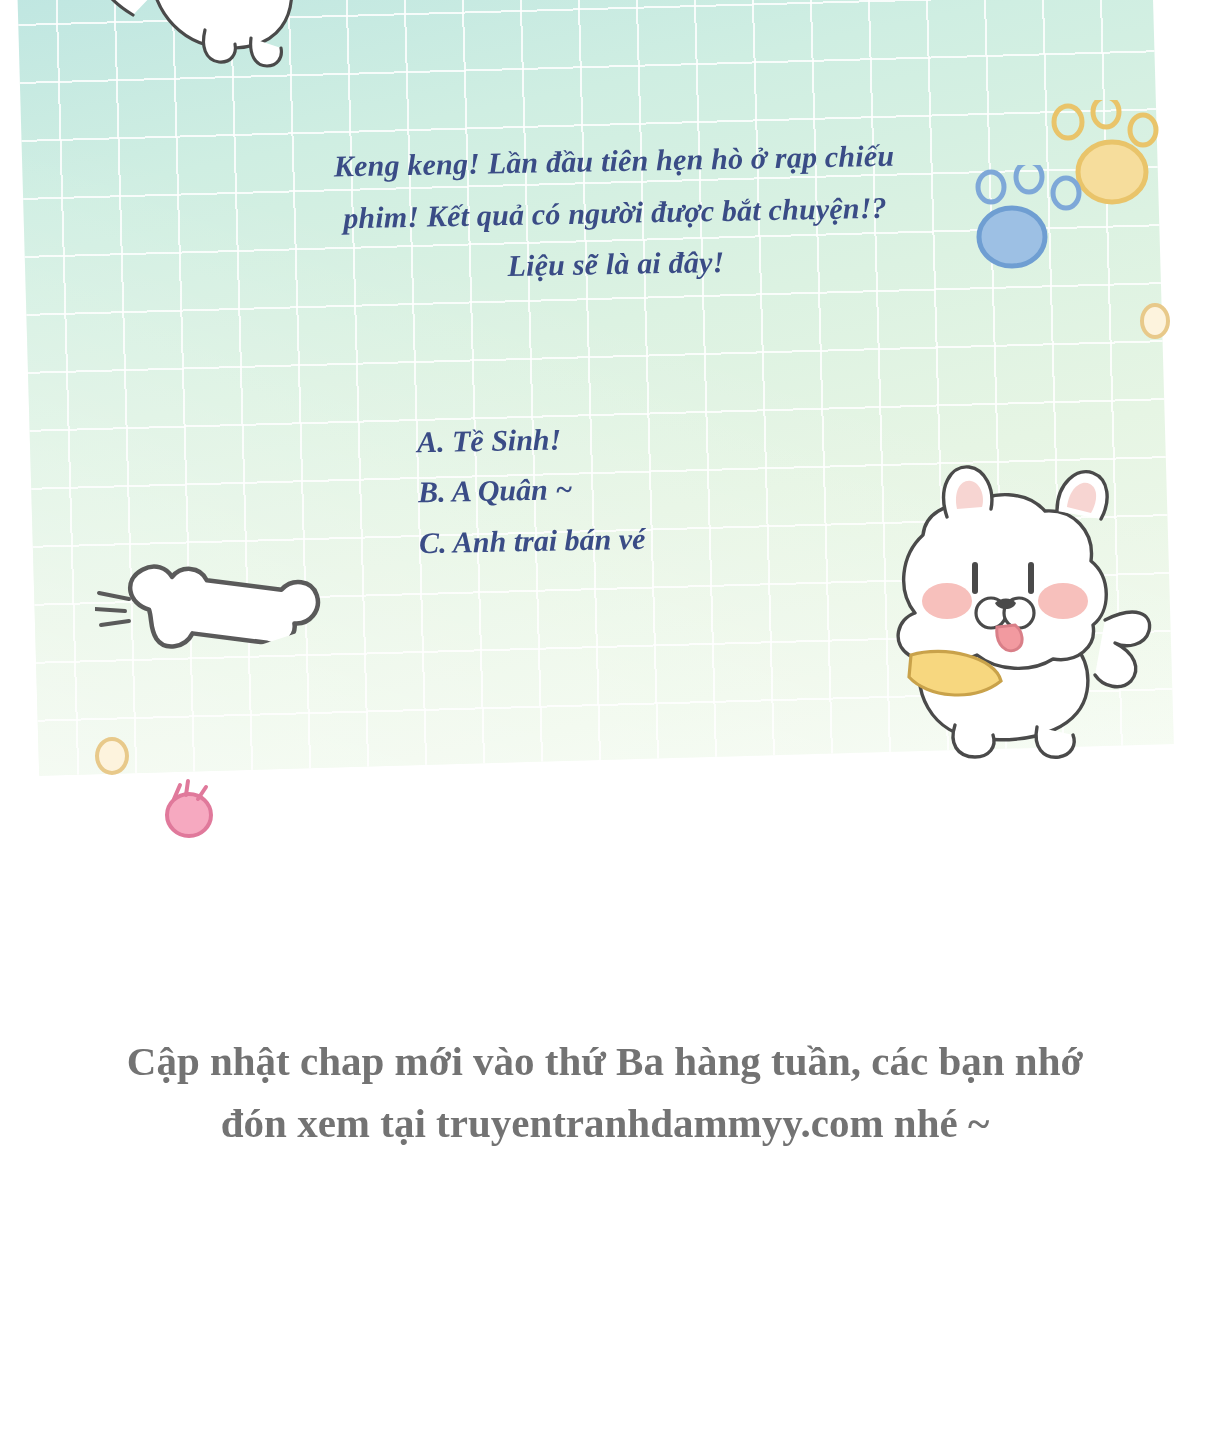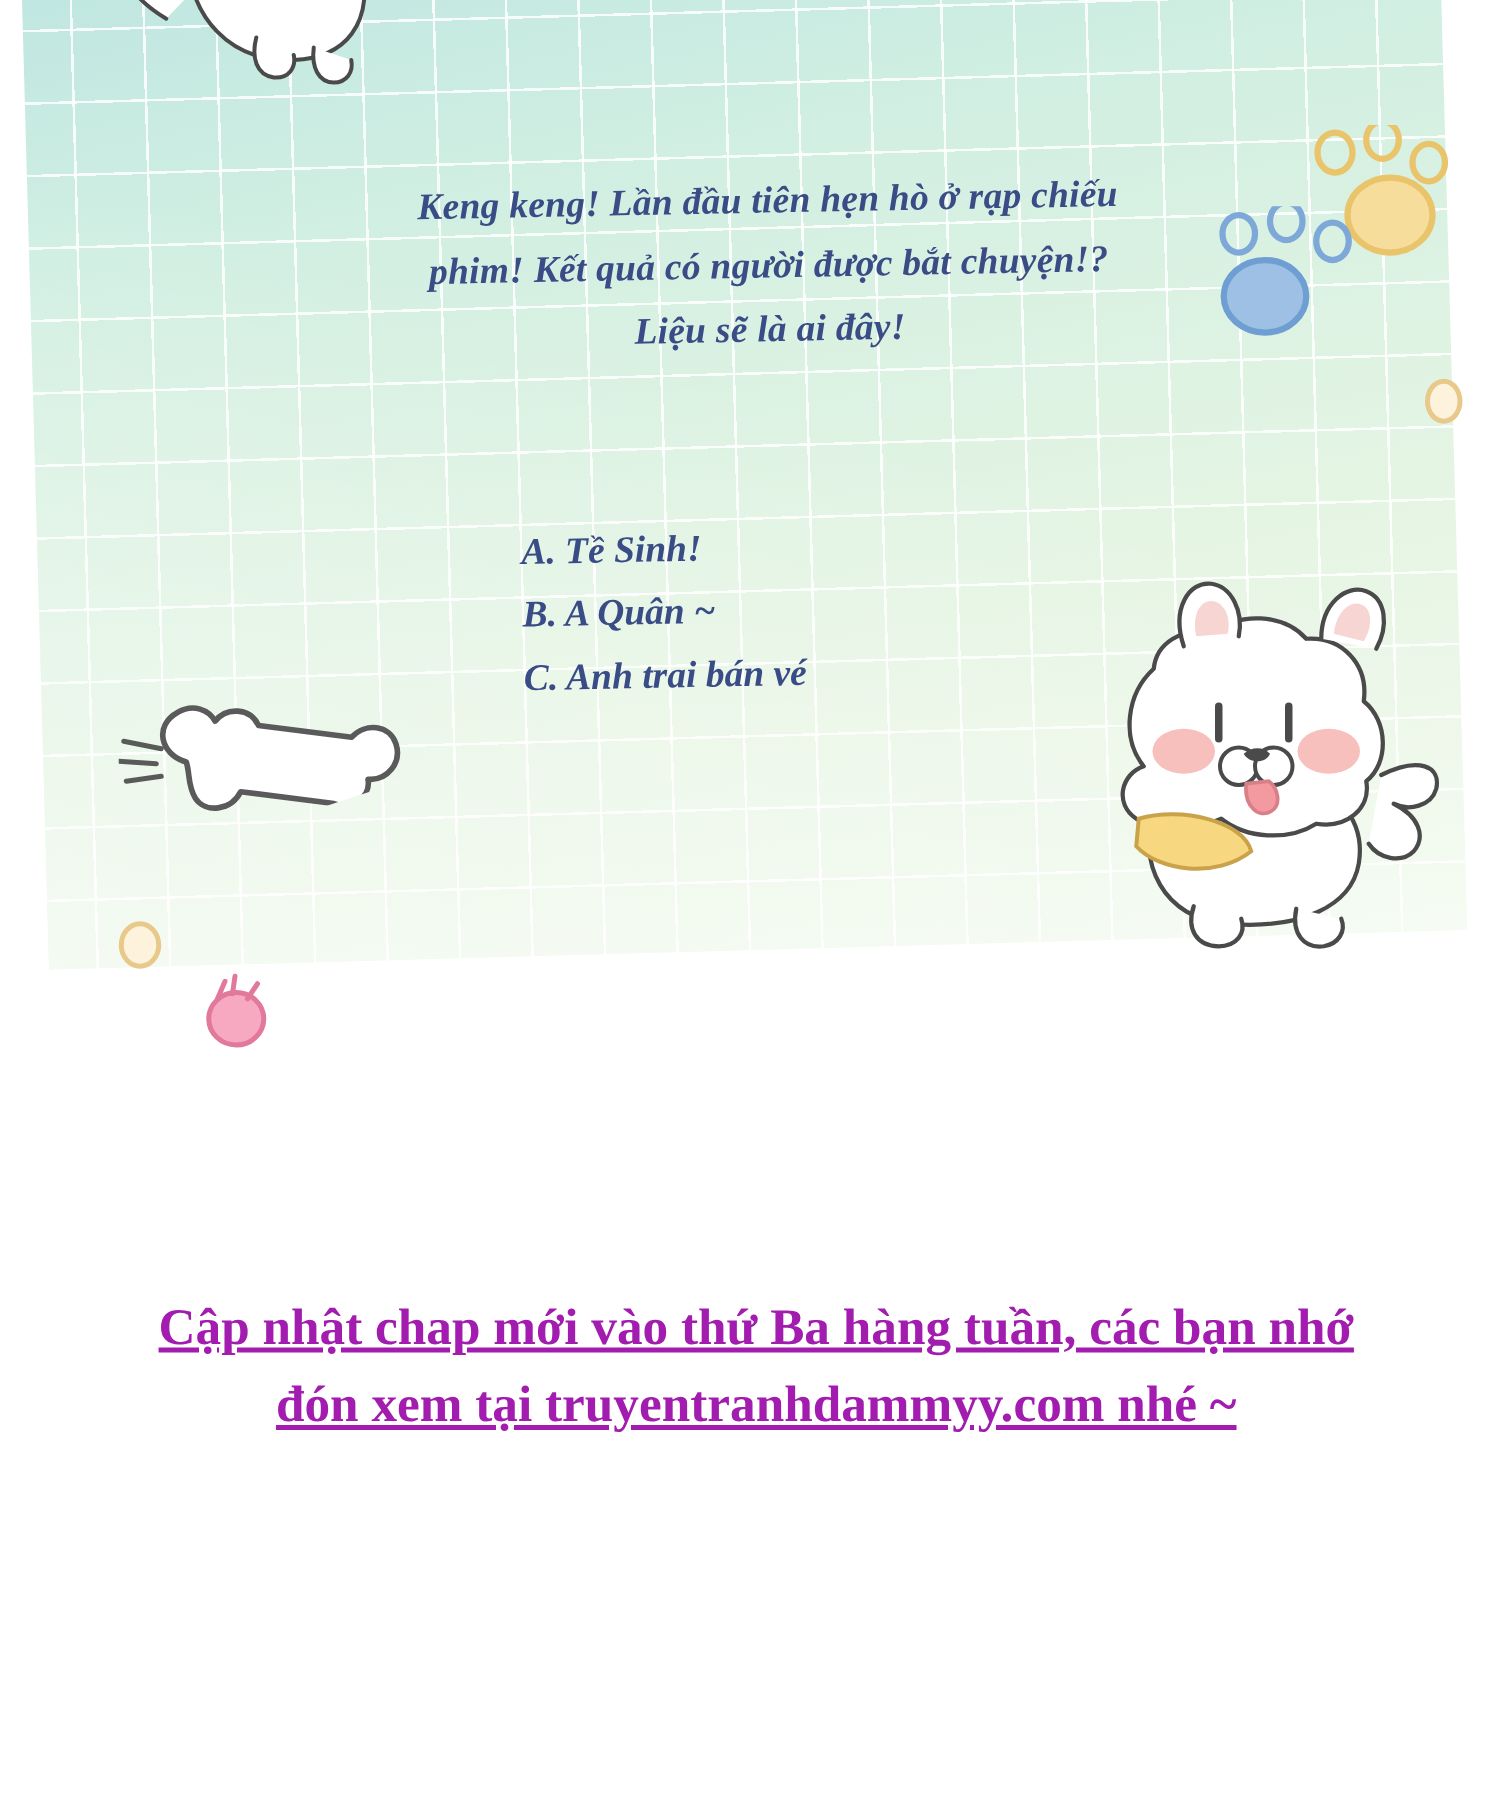--- a/index.html
+++ b/index.html
@@ -81,25 +81,24 @@
   }
   .answers div { white-space: nowrap; }
 
   
   .footer-note {
     position: absolute;
     left: 100px;
     top: 1030px;
     width: 1010px;
     text-align: center;
-    color: #a21caf;
+    color: #737373;
     font-size: 41px;
     line-height: 1.52;
     font-weight: bold;
-    text-decoration: underline;
   }
 
   
   .deco { position: absolute; }
 
   .bone {
     position: absolute;
     left: 110px;
     top: 535px;
     width: 220px;

